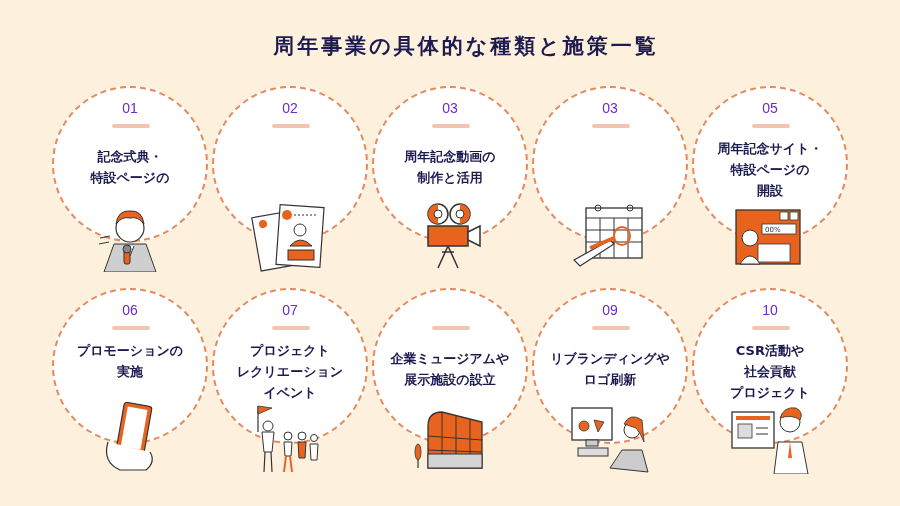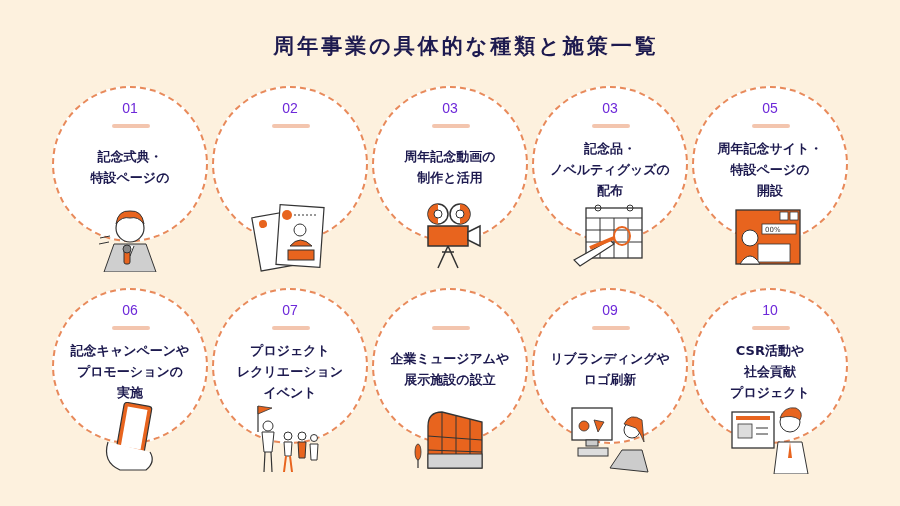--- a/index.html
+++ b/index.html
@@ -99,25 +99,20 @@
     <rect x="18" y="26" width="40" height="20" fill="#e8641e" stroke="#333" stroke-width="1.5"></rect>
     <path d="M58 32 L70 26 L70 46 L58 40 Z" fill="#fff" stroke="#333" stroke-width="1.5"></path>
     <path d="M38 46 L28 68 M38 46 L48 68 M32 52 L44 52" stroke="#333" stroke-width="1.5" fill="none"></path>
   </svg>
 </div>
 
 <div class="item" style="left:532px;top:86px;">
   <div class="circle"></div>
   <div class="num">03</div>
   <div class="num-underline"></div>
-  <div class="label three">
-    <div>記念品・</div>
-    <div>ノベルティグッズの</div>
-    <div>配布</div>
-  </div>
   <svg class="illus" viewBox="0 0 80 72">
     <rect x="16" y="8" width="56" height="50" fill="#fff" stroke="#333" stroke-width="1.3"></rect>
     <path d="M16 18 L72 18 M16 30 L72 30 M16 42 L72 42 M30 18 L30 58 M44 18 L44 58 M58 18 L58 58" stroke="#333" stroke-width="1"></path>
     <circle cx="28" cy="8" r="3" fill="none" stroke="#333"></circle>
     <circle cx="60" cy="8" r="3" fill="none" stroke="#333"></circle>
     <ellipse cx="52" cy="36" rx="8" ry="9" fill="none" stroke="#e8641e" stroke-width="2"></ellipse>
     <path d="M4 60 L40 40 L44 44 L10 66 Z" fill="#fff" stroke="#333" stroke-width="1.2"></path>
     <path d="M20 48 L44 38" stroke="#e8641e" stroke-width="4"></path>
   </svg>
 </div>
@@ -141,21 +136,20 @@
     <circle cx="20" cy="38" r="8" fill="#fff" stroke="#333" stroke-width="1"></circle>
     <path d="M10 64 Q20 48 30 64 Z" fill="#fff" stroke="#333" stroke-width="1"></path>
   </svg>
 </div>
 
 <div class="item" style="left:52px;top:288px;">
   <div class="circle"></div>
   <div class="num">06</div>
   <div class="num-underline"></div>
   <div class="label three">
-    <div>記念キャンペーンや</div>
     <div>プロモーションの</div>
     <div>実施</div>
   </div>
   <svg class="illus" viewBox="0 0 80 72">
     <rect x="30" y="2" width="28" height="50" rx="3" fill="#e8641e" stroke="#333" stroke-width="1.2" transform="rotate(10 44 27)"></rect>
     <rect x="34" y="6" width="20" height="40" fill="#fff" transform="rotate(10 44 27)"></rect>
     <path d="M18 40 Q12 60 30 68 L56 68 Q66 60 60 50" fill="#fff" stroke="#333" stroke-width="1.2"></path>
   </svg>
 </div>
 

